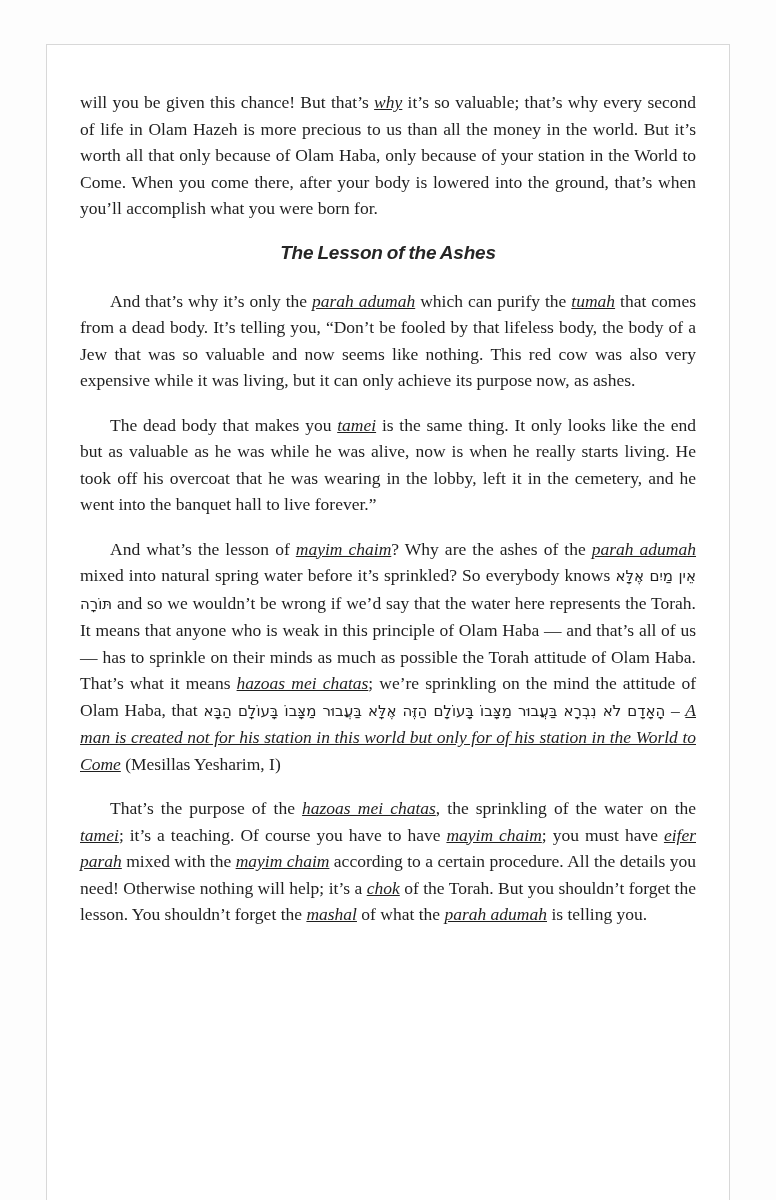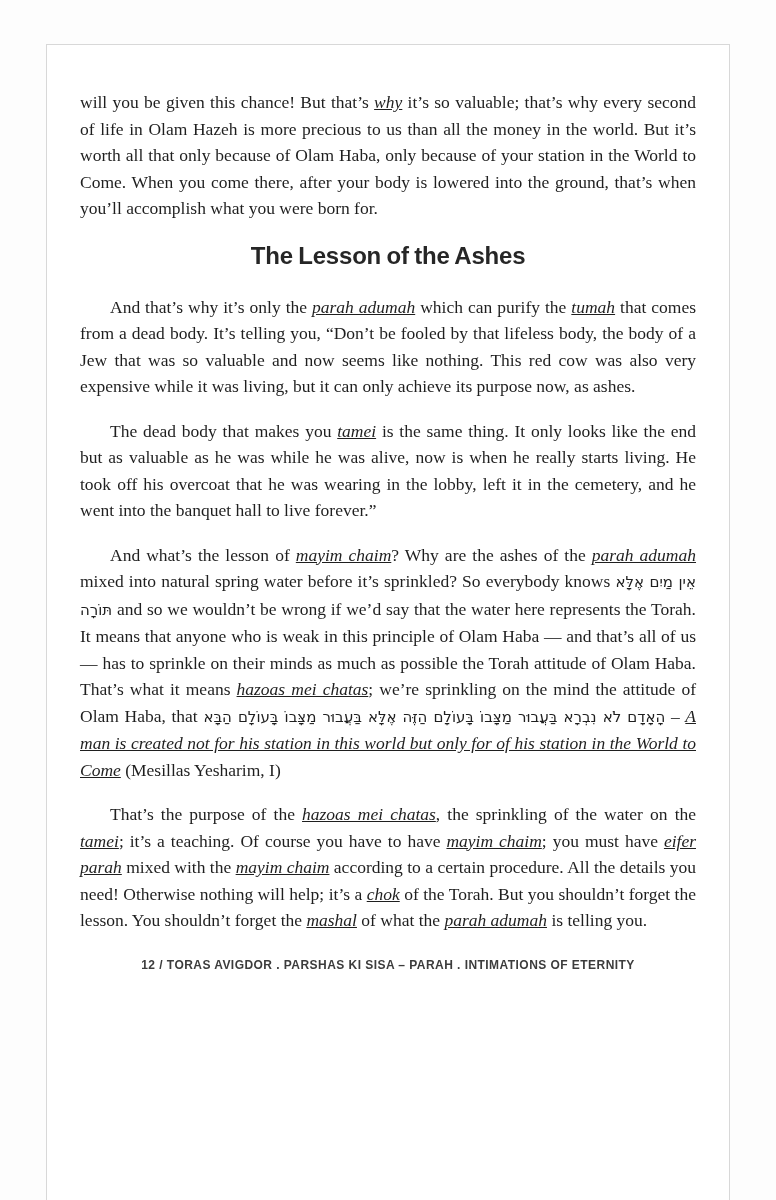--- a/index.html
+++ b/index.html
@@ -36,26 +36,27 @@
   .run-normal { font-style: normal; }
   .run-italic { font-style: italic; text-decoration: underline; }
   .run-hebrew {
     font-family: "DejaVu Sans", sans-serif;
     font-size: 15px;
     font-style: normal;
   }
   .section-heading {
     font-family: "Liberation Sans", sans-serif;
     font-weight: 700;
-    font-size: 24px;
+    font-size: 19px;
     letter-spacing: -0.2px;
     word-spacing: -1px;
     color: #262626;
     text-align: center;
     margin: 20px 0 24px 0;
+    font-style: italic;
   }
   .page-footer {
     font-family: "Liberation Sans", sans-serif;
     font-weight: 700;
     font-size: 12px;
     letter-spacing: 0.45px;
     color: #3c3c3c;
     text-align: center;
     margin-top: 24px;
     white-space: nowrap;
@@ -66,14 +67,13 @@
 
 <div class="page">
   <div>
     <p class="para first"><span class="run-normal">will you be given this chance! But that’s </span><span class="run-italic">why</span><span class="run-normal"> it’s so valuable; that’s why every second of life in Olam Hazeh is more precious to us than all the money in the world. But it’s worth all that only because of Olam Haba, only because of your station in the World to Come. When you come there, after your body is lowered into the ground, that’s when you’ll accomplish what you were born for.</span></p>
     <h2 class="section-heading">The Lesson of the Ashes</h2>
     <p class="para"><span class="run-normal">And that’s why it’s only the </span><span class="run-italic">parah adumah</span><span class="run-normal"> which can purify the </span><span class="run-italic">tumah</span><span class="run-normal"> that comes from a dead body. It’s telling you, “Don’t be fooled by that lifeless body, the body of a Jew that was so valuable and now seems like nothing. This red cow was also very expensive while it was living, but it can only achieve its purpose now, as ashes.</span></p>
     <p class="para"><span class="run-normal">The dead body that makes you </span><span class="run-italic">tamei</span><span class="run-normal"> is the same thing. It only looks like the end but as valuable as he was while he was alive, now is when he really starts living. He took off his overcoat that he was wearing in the lobby, left it in the cemetery, and he went into the banquet hall to live forever.”</span></p>
     <p class="para"><span class="run-normal">And what’s the lesson of </span><span class="run-italic">mayim chaim</span><span class="run-normal">? Why are the ashes of the </span><span class="run-italic">parah adumah</span><span class="run-normal"> mixed into natural spring water before it’s sprinkled? So everybody knows </span><span class="run-hebrew">אֵין מַיִם אֶלָּא תּוֹרָה</span><span class="run-normal"> and so we wouldn’t be wrong if we’d say that the water here represents the Torah. It means that anyone who is weak in this principle of Olam Haba — and that’s all of us — has to sprinkle on their minds as much as possible the Torah attitude of Olam Haba. That’s what it means </span><span class="run-italic">hazoas mei chatas</span><span class="run-normal">; we’re sprinkling on the mind the attitude of Olam Haba, that </span><span class="run-hebrew">הָאָדָם לֹא נִבְרָא בַּעֲבוּר מַצָּבוֹ בָּעוֹלָם הַזֶּה אֶלָּא בַּעֲבוּר מַצָּבוֹ בָּעוֹלָם הַבָּא</span><span class="run-normal"> – </span><span class="run-italic">A man is created not for his station in this world but only for of his station in the World to Come</span><span class="run-normal"> (Mesillas Yesharim, I)</span></p>
     <p class="para"><span class="run-normal">That’s the purpose of the </span><span class="run-italic">hazoas mei chatas</span><span class="run-normal">, the sprinkling of the water on the </span><span class="run-italic">tamei</span><span class="run-normal">; it’s a teaching. Of course you have to have </span><span class="run-italic">mayim chaim</span><span class="run-normal">; you must have </span><span class="run-italic">eifer parah</span><span class="run-normal"> mixed with the </span><span class="run-italic">mayim chaim</span><span class="run-normal"> according to a certain procedure. All the details you need! Otherwise nothing will help; it’s a </span><span class="run-italic">chok</span><span class="run-normal"> of the Torah. But you shouldn’t forget the lesson. You shouldn’t forget the </span><span class="run-italic">mashal</span><span class="run-normal"> of what the </span><span class="run-italic">parah adumah</span><span class="run-normal"> is telling you.</span></p>
   </div>
-  <div class="page-footer">12 / TORAS AVIGDOR . PARSHAS KI SISA – PARAH . INTIMATIONS OF ETERNITY</div>
 </div>
 
 </body></html>

